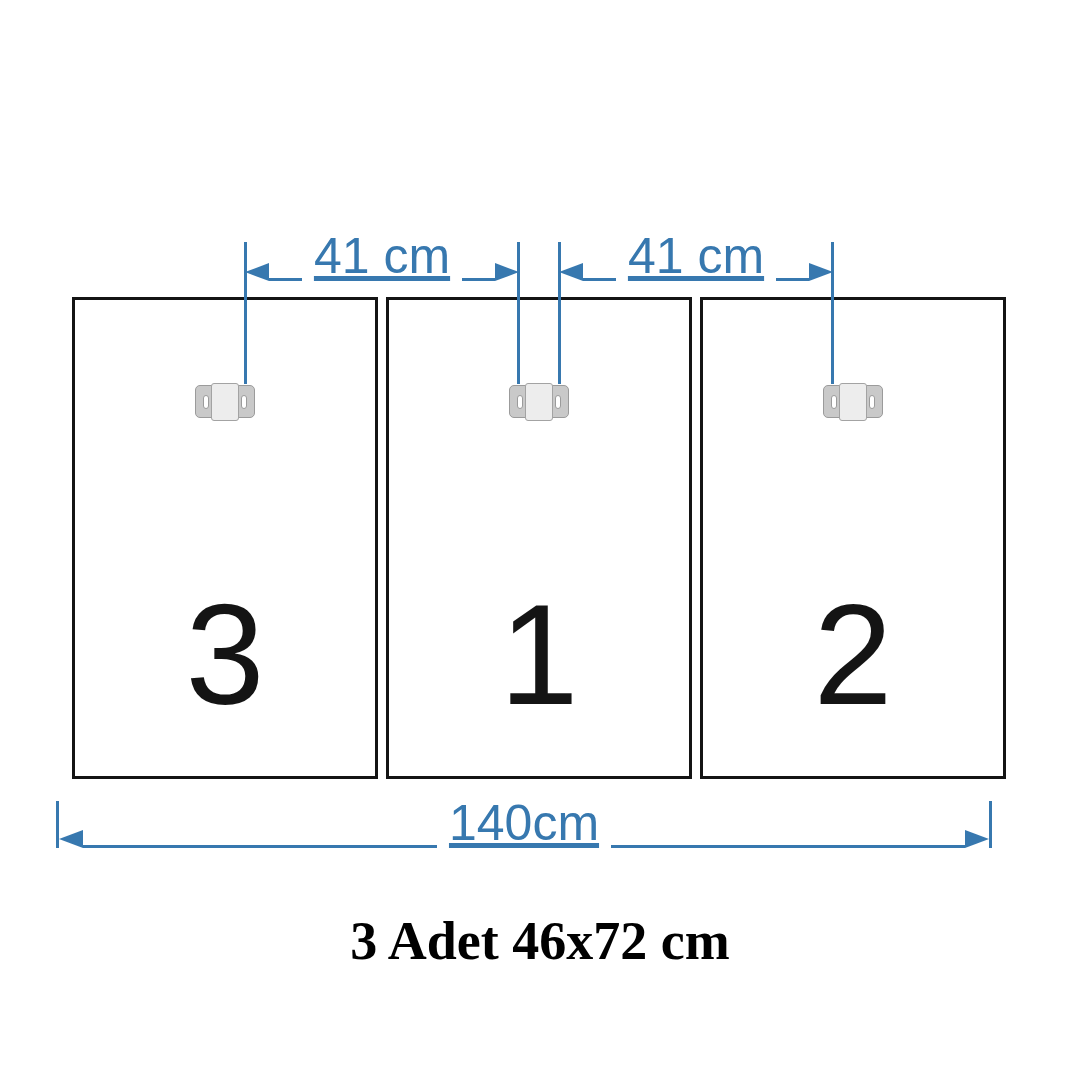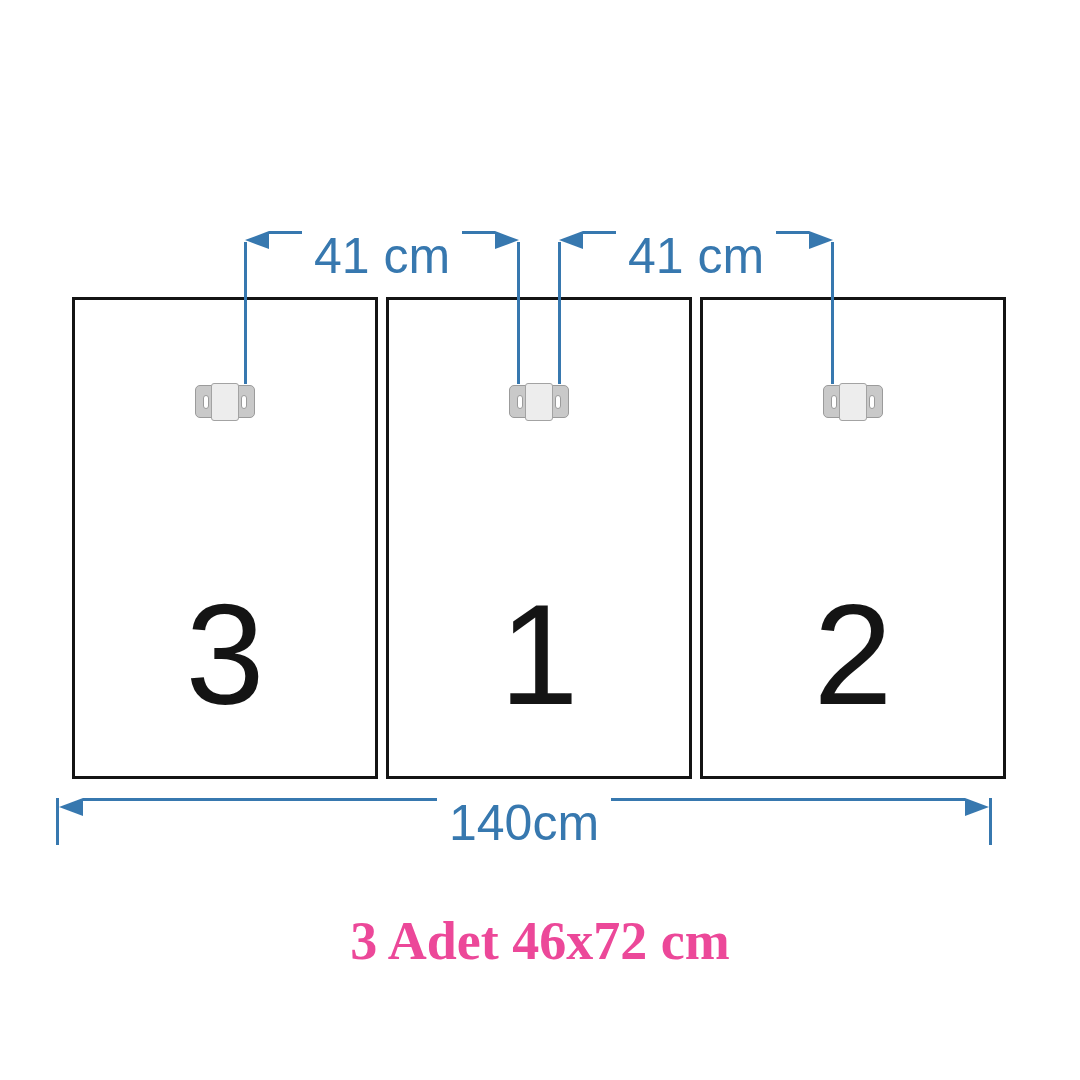--- a/index.html
+++ b/index.html
@@ -54,40 +54,40 @@
   .ext-line{
     position:absolute;top:242px;width:3px;height:142px;
     background:var(--dimension-blue);
   }
   .ext-a{left:244px;}  
   .ext-b{left:517px;}  
   .ext-c{left:558px;}  
   .ext-d{left:831px;}  
   
   .dim{
-    position:absolute;display:flex;align-items:flex-start;
-    transform:translateY(-50%);color:var(--dimension-blue);
+    position:absolute;display:flex;align-items:flex-end;
+    transform:translateY(-50%);color:var(--dimension-blue);text-decoration:underline;
   }
   .dim-top-left {left:245px;top:256px;width:274px;}
   .dim-top-right{left:559px;top:256px;width:274px;}
   .dim-bottom   {left:56px; top:823px;width:936px;}
   .shaft{flex:1;height:3px;background:var(--dimension-blue);}
   .ah{width:0;height:0;border-top:9px solid transparent;border-bottom:9px solid transparent;flex:0 0 auto;}
   .ah-left {border-right:24px solid var(--dimension-blue);}
   .ah-right{border-left:24px solid var(--dimension-blue);}
   .tick{flex:0 0 auto;width:3px;height:47px;background:var(--dimension-blue);}
   .dim-label{
     flex:0 0 auto;padding:0 12px;font-size:50px;line-height:1;
     color:var(--dimension-blue);white-space:nowrap;
   }
   
   .caption{
     position:absolute;left:0;width:100%;top:912px;text-align:center;
     font-family:"Liberation Serif",serif;font-weight:700;font-size:54px;
-    color:#ec4899;line-height:1.1;
+    color:#000000;line-height:1.1;
   }
 </style>
 </head>
 <body>
 
 <div id="canvas">
 
   <div class="panel panel-left">
     <div class="bracket">
       <div class="ear left">

